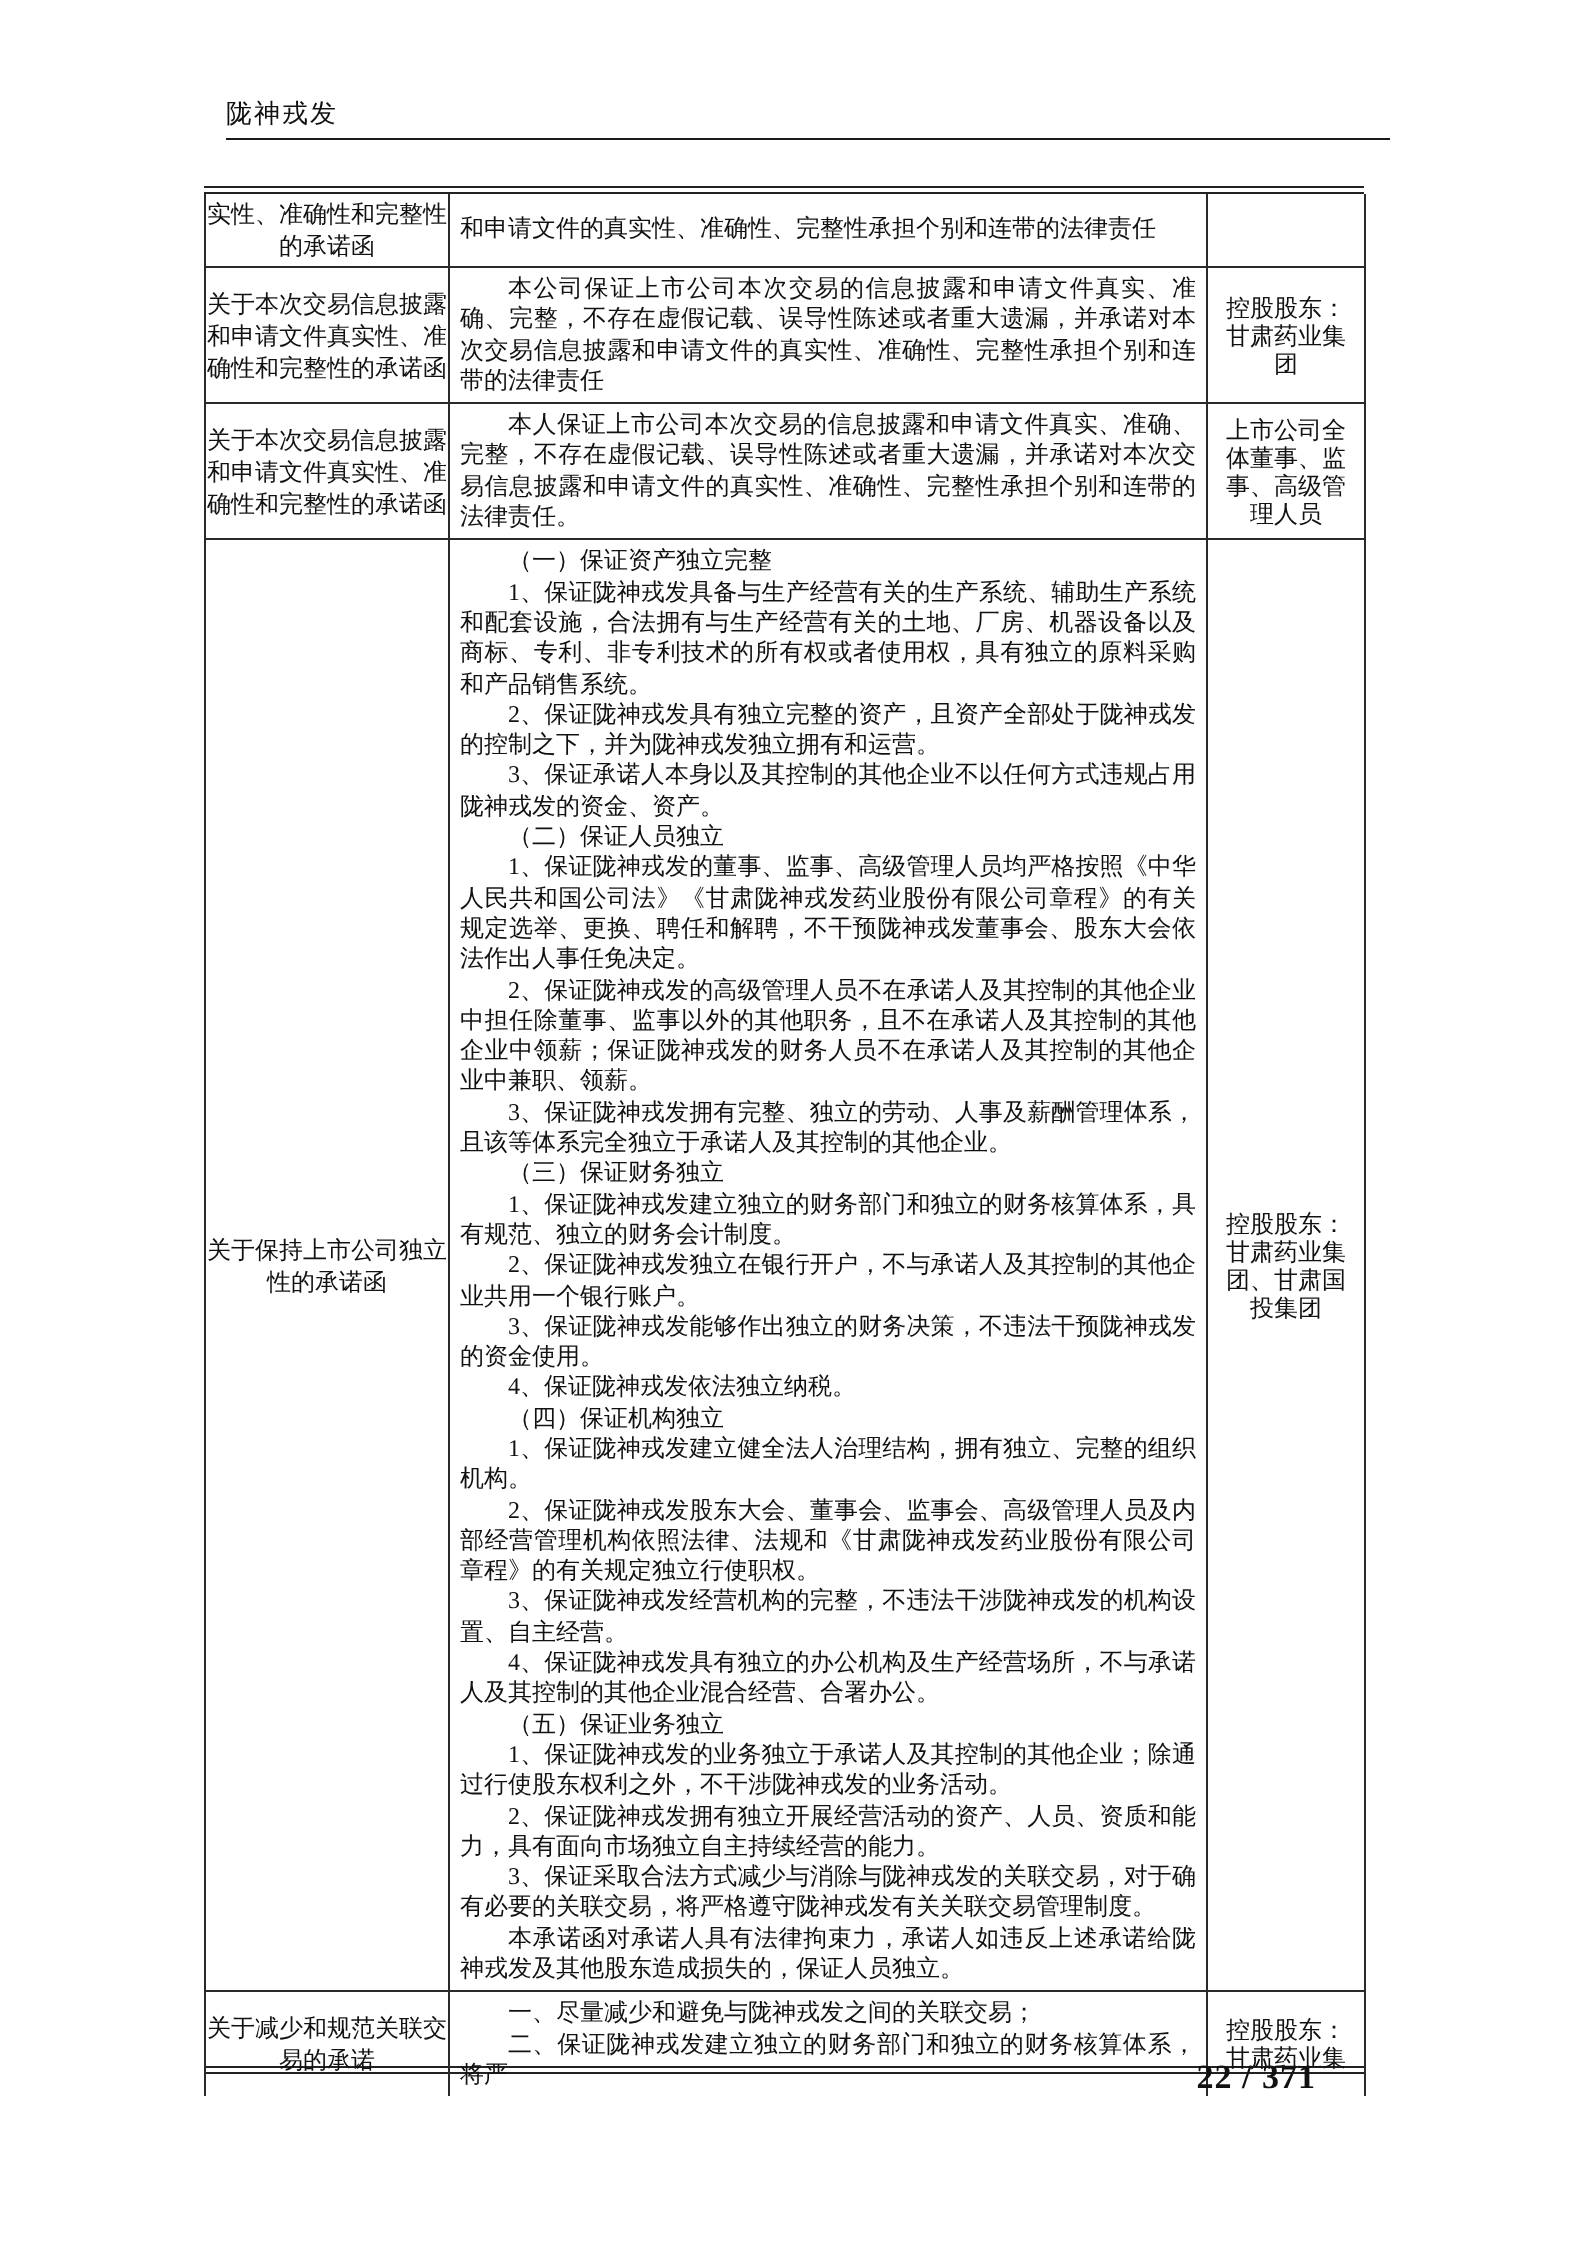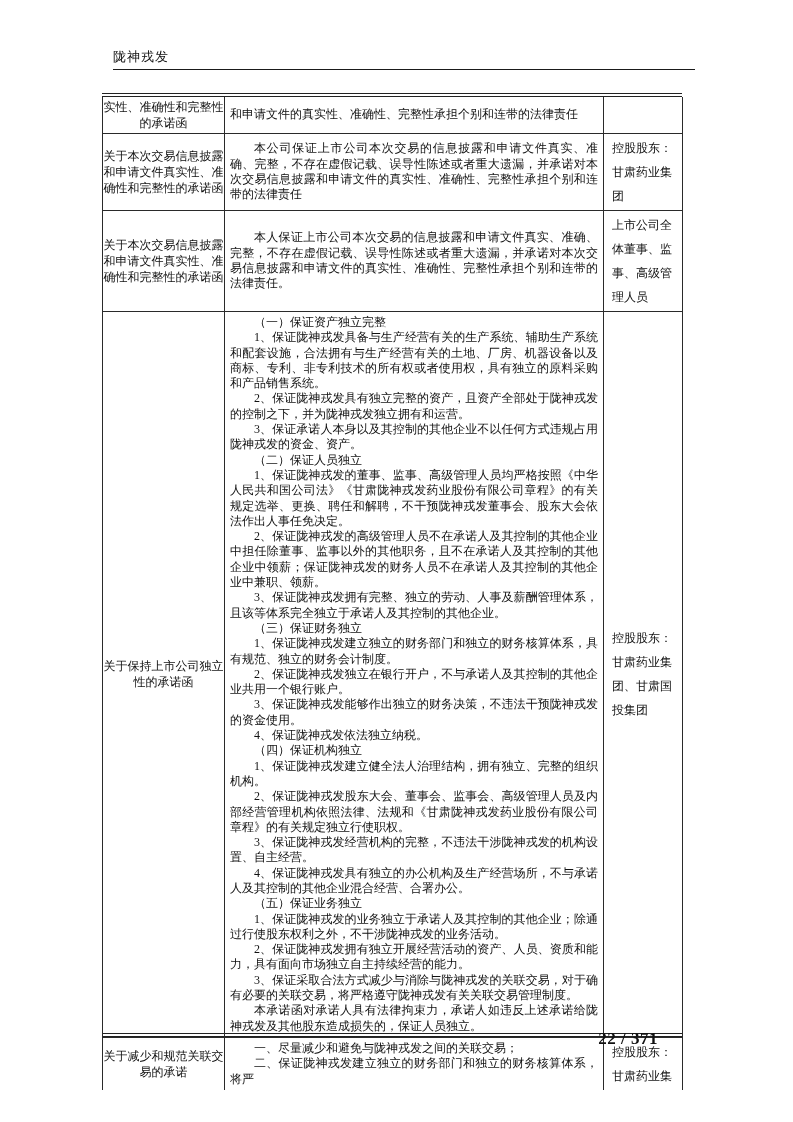--- a/index.html
+++ b/index.html
@@ -50,22 +50,23 @@
     text-align: center;
     padding: 2px 0;
     line-height: 16px;
   }
   td.cell-content {
     padding: 3px 5px;
     text-align: justify;
     line-height: 15.3px;
   }
   td.cell-party {
+    text-align: center;
     padding: 2px 8px;
-    line-height: 24px;
+    line-height: 14px;
   }
   .para { margin: 0; text-align: justify; line-height: 15.3px; }
   .para.indent { text-indent: 2em; }
 
   tr.r1 { height: 36px; }
   tr.r2 { height: 64px; }
   tr.r3 { height: 62px; }
   tr.r5 { height: 44px; }
 
   

